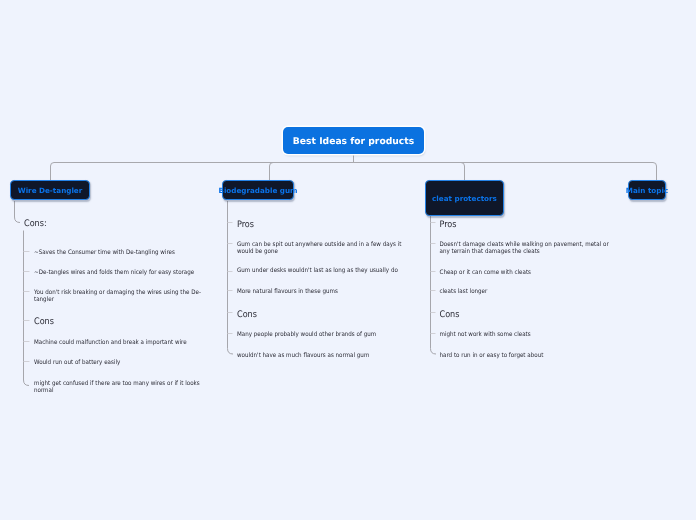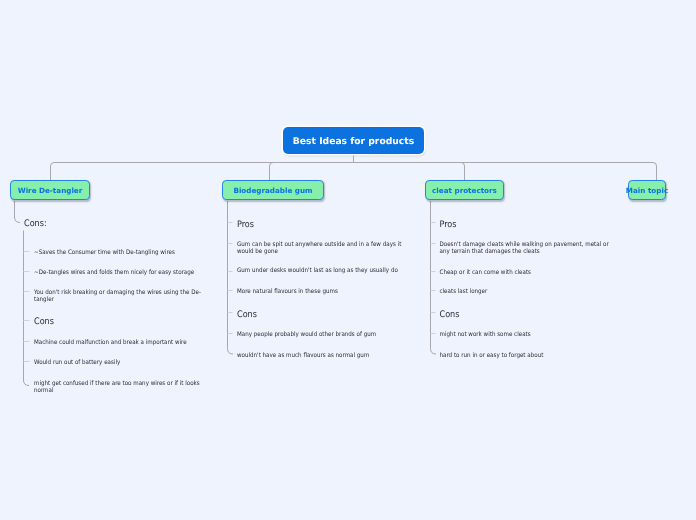--- a/index.html
+++ b/index.html
@@ -6,21 +6,21 @@
   body{width:696px;height:520px;background:#eff3fd;
        font-family:"DejaVu Sans",sans-serif;overflow:hidden;position:relative;
        -webkit-font-smoothing:antialiased;text-rendering:geometricPrecision;}
   #map{position:absolute;left:0;top:0;width:696px;height:520px;}
   svg#wires{position:absolute;left:0;top:0;width:696px;height:520px;}
   .node{position:absolute;box-sizing:border-box;white-space:nowrap;}
   .root-node{background:#0b72e0;color:#ffffff;border-radius:5px;font-weight:bold;
        font-size:9.2px;line-height:11px;text-align:center;padding-top:2px;
        display:flex;align-items:center;justify-content:center;
        box-shadow:0 0 0 1.5px #ffffff, 1px 2px 2px rgba(70,90,120,.22);}
-  .main-node{background:#86efac;color:#0a72e8;border:1.6px solid #2583e8;border-radius:4.2px;
+  .main-node{background:#0f172a;color:#0a72e8;border:1.6px solid #2583e8;border-radius:4.2px;
        font-weight:bold;font-size:7.2px;line-height:9px;text-align:center;
        display:flex;align-items:center;justify-content:center;
        box-shadow:1px 1.5px 1.5px rgba(60,75,105,.35);}
   .sub{position:absolute;color:#2a2a34;font-size:9px;line-height:10px;white-space:nowrap;font-stretch:condensed;}
   .leaf{position:absolute;color:#2b2b35;font-size:6.2px;line-height:6.8px;font-stretch:condensed;}
 </style>
 </head>
 <body>
 
 <div id="map">
@@ -64,24 +64,24 @@
     </g>
   </svg>
 
   <div class="node root-node" style="left:283px;top:127px;width:141px;height:27px;">
     <span>Best Ideas for products</span>
   </div>
 
   <div class="node main-node" style="left:10px;top:180px;width:80px;height:20px;">
     <span>Wire De-tangler</span>
   </div>
-  <div class="node main-node" style="left:222px;top:180px;width:102px;height:20px;">
+  <div class="node main-node" style="left:222px;top:180px;width:72px;height:20px;">
     <span>Biodegradable gum</span>
   </div>
-  <div class="node main-node" style="left:425px;top:180px;width:79px;height:20px;">
+  <div class="node main-node" style="left:425px;top:180px;width:79px;height:36px;">
     <span>cleat protectors</span>
   </div>
   <div class="node main-node" style="left:628px;top:180px;width:38px;height:20px;">
     <span>Main topic</span>
   </div>
 
   <div class="sub" style="left:24px;top:219px;">Cons:</div>
   <div class="leaf" style="left:34px;top:250px;width:175px;">~Saves the Consumer time with De-tangling wires</div>
   <div class="leaf" style="left:34px;top:270px;width:175px;">~De-tangles wires and folds them nicely for easy storage</div>
   <div class="leaf" style="left:34px;top:290px;width:172px;">You don't risk breaking or damaging the wires using the De-tangler</div>

